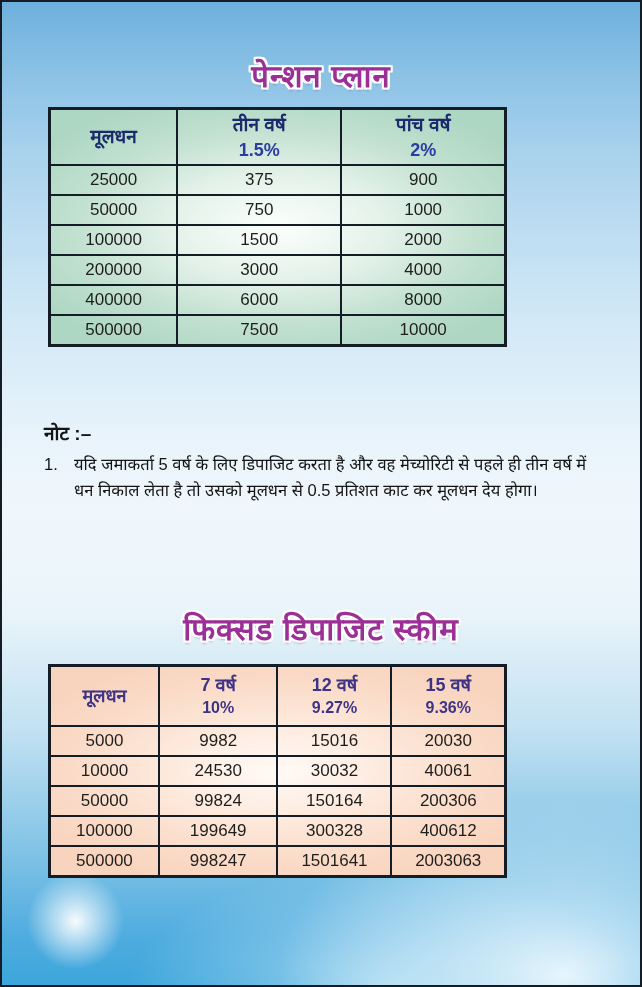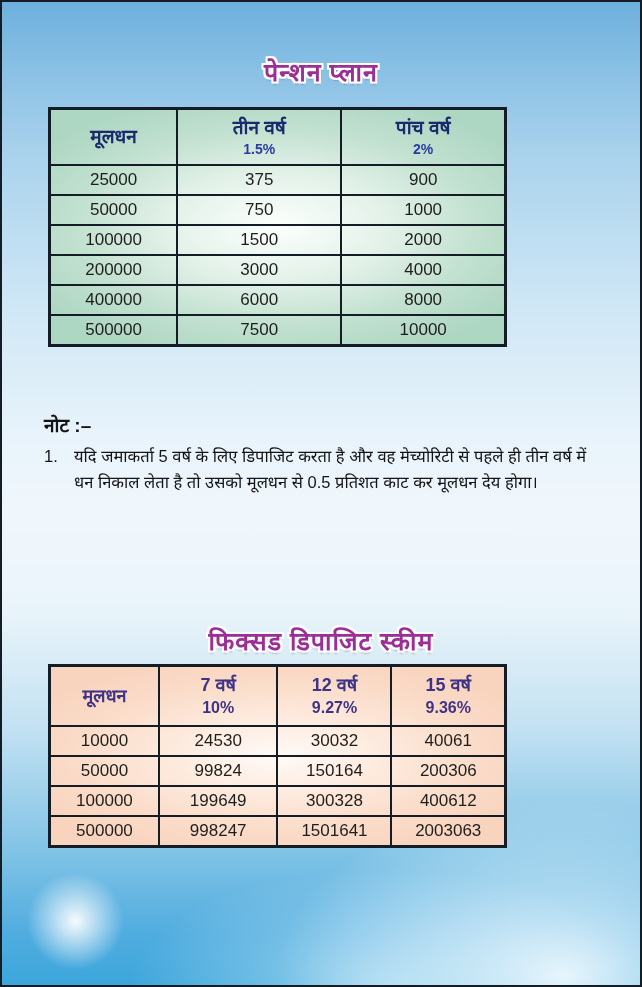--- a/index.html
+++ b/index.html
@@ -18,32 +18,32 @@
       radial-gradient(ellipse 45% 18% at 88% 99%, rgba(245,252,255,0.9) 0%, rgba(245,252,255,0.0) 100%),
       radial-gradient(ellipse 40% 12% at 60% 100%, rgba(230,246,253,0.55) 0%, rgba(230,246,253,0.0) 100%),
       linear-gradient(180deg,
         #6db0dd 0%, #8ec3e6 8%, #abd3ed 16%, #cde6f5 30%,
         #e8f3fb 44%, #f0f7fc 52%, #e9f4fa 62%, #c2e1f2 74%,
         #83c4e6 86%, #4facdf 95%, #3ca6db 100%);
   }
   .big-title {
     position: absolute; left: 0; right: 0;
     text-align: center;
-    font-size: 25px; font-weight: bold;
+    font-size: 31px; font-weight: bold;
     color: #9b2f96;
     letter-spacing: 1px;
     text-shadow:
       -2px -2px 0 #fdfdfd, 2px -2px 0 #fdfdfd,
       -2px  2px 0 #fdfdfd, 2px  2px 0 #fdfdfd,
        0   -2px 0 #fdfdfd, 0    2px 0 #fdfdfd,
       -2px  0   0 #fdfdfd, 2px  0   0 #fdfdfd,
        0    3px 2px rgba(90,40,90,0.35);
   }
   #title-pension { top: 52px; }
-  #title-fd { top: 605px; margin-top: 16px; }
+  #title-fd { top: 605px; }
 
   table {
     position: absolute;
     left: 46px; width: 459px;
     border-collapse: collapse;
     table-layout: fixed;
     border: 3px solid #141c26;
   }
   td {
     border: 2px solid #141c26;
@@ -71,33 +71,33 @@
   }
   #fd-table .hrow td { height: 58px; }
   #fd-table .drow td { height: 28px; }
   #fd-table col.c0 { width: 24%; }
   #fd-table col.c1 { width: 26%; }
   #fd-table col.c2 { width: 25%; }
   #fd-table col.c3 { width: 25%; }
 
   .col-head { line-height: 1.35; font-weight: bold; }
   #pension-table .head-label { display: block; font-size: 19px; color: #1b2a6b; }
-  #pension-table .head-rate  { display: block; font-size: 14px; color: #2b3d9e; }
+  #pension-table .head-rate  { display: block; font-size: 18px; color: #2b3d9e; }
   #fd-table .head-label { display: block; font-size: 18px; color: #3e3486; }
   #fd-table .head-rate  { display: block; font-size: 16px; color: #3e3486; }
   .head-rate:empty { display: none; }
 
   .note {
     position: absolute;
     top: 406px; left: 42px; width: 566px;
     color: #141414;
   }
   .note-heading {
     font-size: 19px; font-weight: bold;
-    margin: 4px 0 6px 0;
+    margin: 12px 0 6px 0;
   }
   .note-item {
     display: flex;
     font-size: 16.5px;
     line-height: 1.55;
   }
   .note-num { flex: 0 0 30px; }
   .note-text { flex: 1; }
 </style>
 </head>
@@ -191,20 +191,26 @@
       <td class="col-head">
         <span class="head-label">12 वर्ष</span>
         <span class="head-rate">9.27%</span>
       </td>
       <td class="col-head">
         <span class="head-label">15 वर्ष</span>
         <span class="head-rate">9.36%</span>
       </td>
     </tr>
     <tr class="drow">
+      <td>5000</td>
+      <td>9982</td>
+      <td>15016</td>
+      <td>20030</td>
+    </tr>
+    <tr class="drow">
       <td>10000</td>
       <td>24530</td>
       <td>30032</td>
       <td>40061</td>
     </tr>
     <tr class="drow">
       <td>50000</td>
       <td>99824</td>
       <td>150164</td>
       <td>200306</td>

